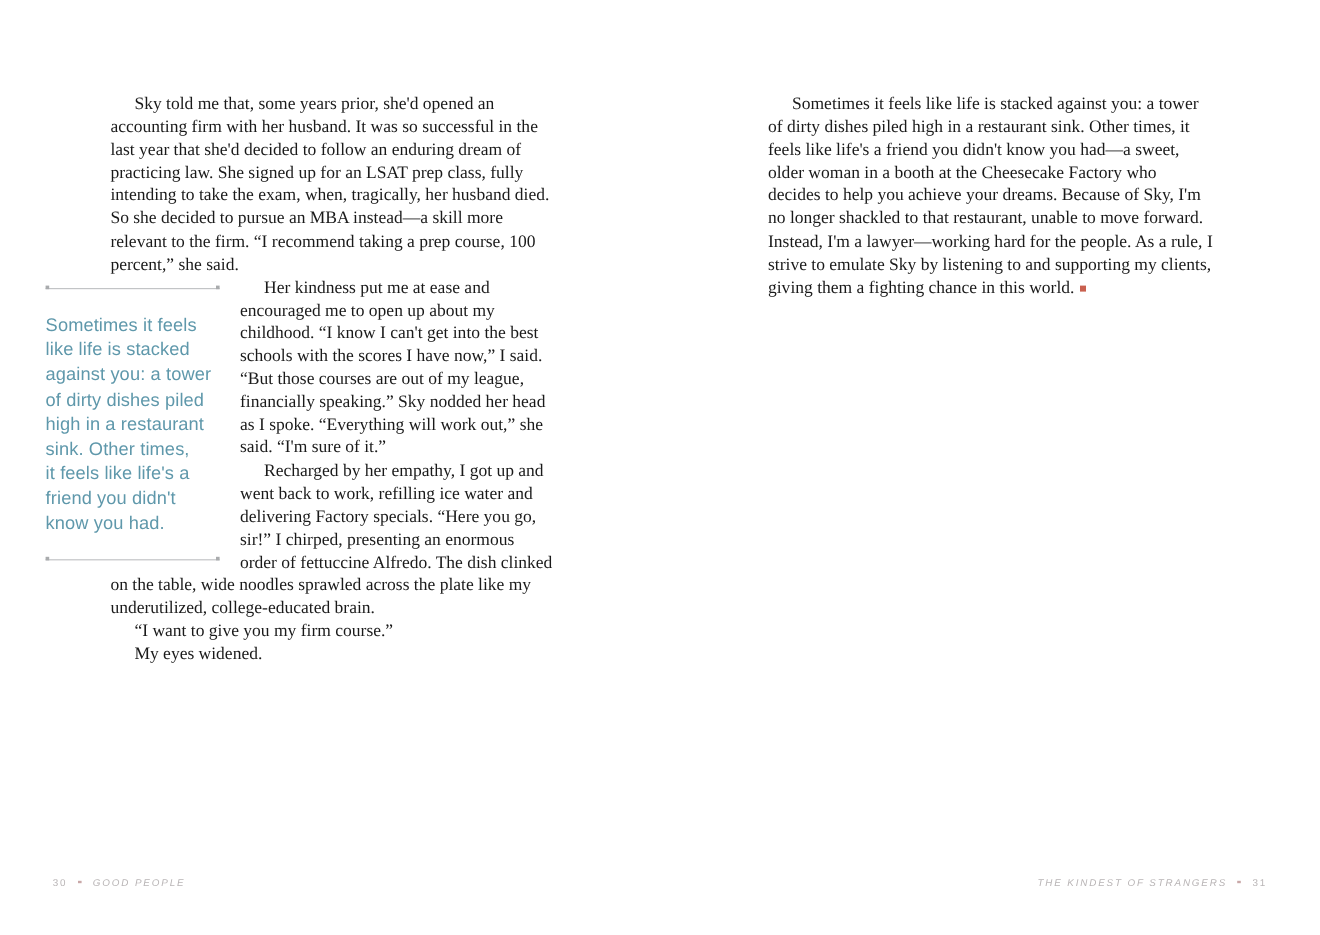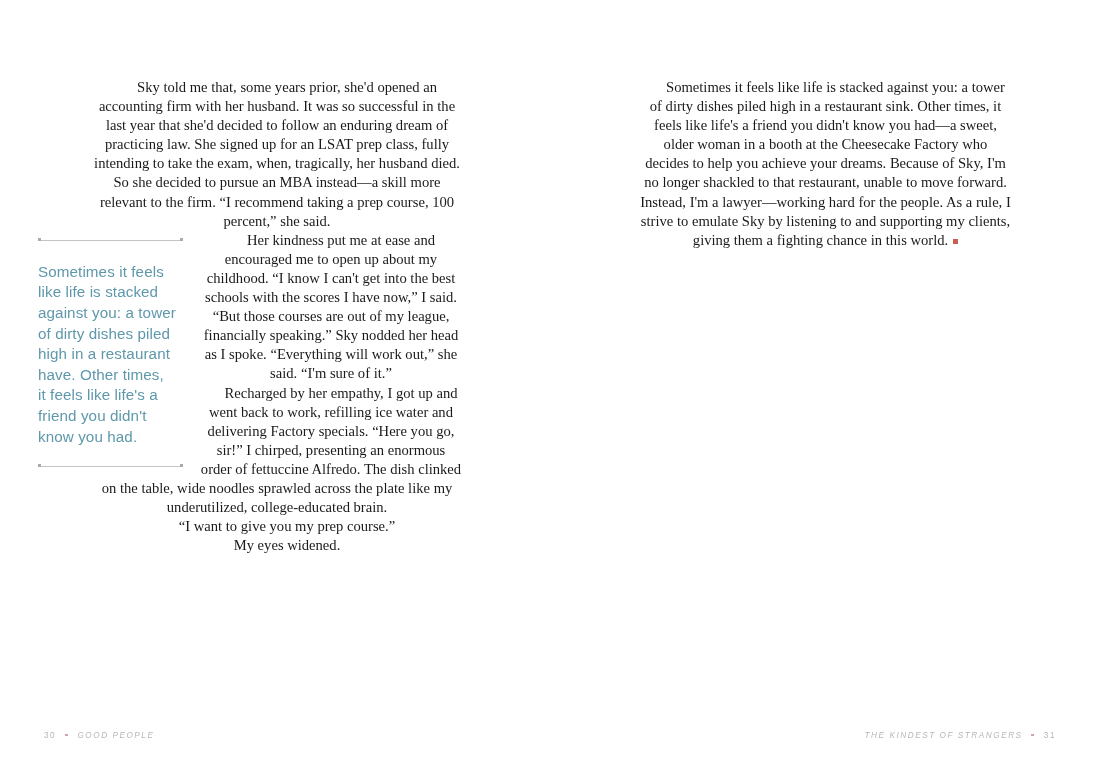--- a/index.html
+++ b/index.html
@@ -32,21 +32,21 @@
   }
   .page-left  .textblock { left: 92px; width: 370px; }
   .page-right .textblock { left: 90px; width: 371px; }
 
   
   p.body {
     margin: 0;
     font-size: 14.6px;
     line-height: 19.1px;
     color: #1a1a1a;
-    text-align: center;
+    text-align: left;
     text-indent: 20px;
     -webkit-font-smoothing: antialiased;
   }
 
   
   .pullquote {
     float: left;
     width: 145px;
     margin: 0;
     
@@ -141,34 +141,34 @@
       <aside class="pullquote">
         <div class="pq-rule">
           <span class="cap left"></span>
           <span class="cap right"></span>
         </div>
         <div class="pq-text">Sometimes it feels
 like life is stacked
 against you: a tower
 of dirty dishes piled
 high in a restaurant
-have. Other times,
+sink. Other times,
 it feels like life's a
 friend you didn't
 know you had.</div>
         <div class="pq-rule">
           <span class="cap left"></span>
           <span class="cap right"></span>
         </div>
       </aside>
 
       <p class="body">Her kindness put me at ease and encouraged me to open up about my childhood. “I know I can't get into the best schools with the scores I have now,” I said. “But those courses are out of my league, financially speaking.” Sky nodded her head as I spoke. “Everything will work out,” she said. “I'm sure of it.”</p>
       <p class="body">Recharged by her empathy, I got up and went back to work, refilling ice water and delivering Factory specials. “Here you go, sir!” I chirped, presenting an enormous order of fettuccine Alfredo. The dish clinked on the table, wide noodles sprawled across the plate like my underutilized, college-educated brain.</p>
 
-      <p class="body">“I want to give you my prep course.”</p>
+      <p class="body">“I want to give you my firm course.”</p>
       <p class="body">My eyes widened.</p>
     </div>
 
     <div class="footer footer-left">
       <span class="folio">30</span>
       <span class="sep"></span>
       <span class="title">Good People</span>
     </div>
   </div>
 

